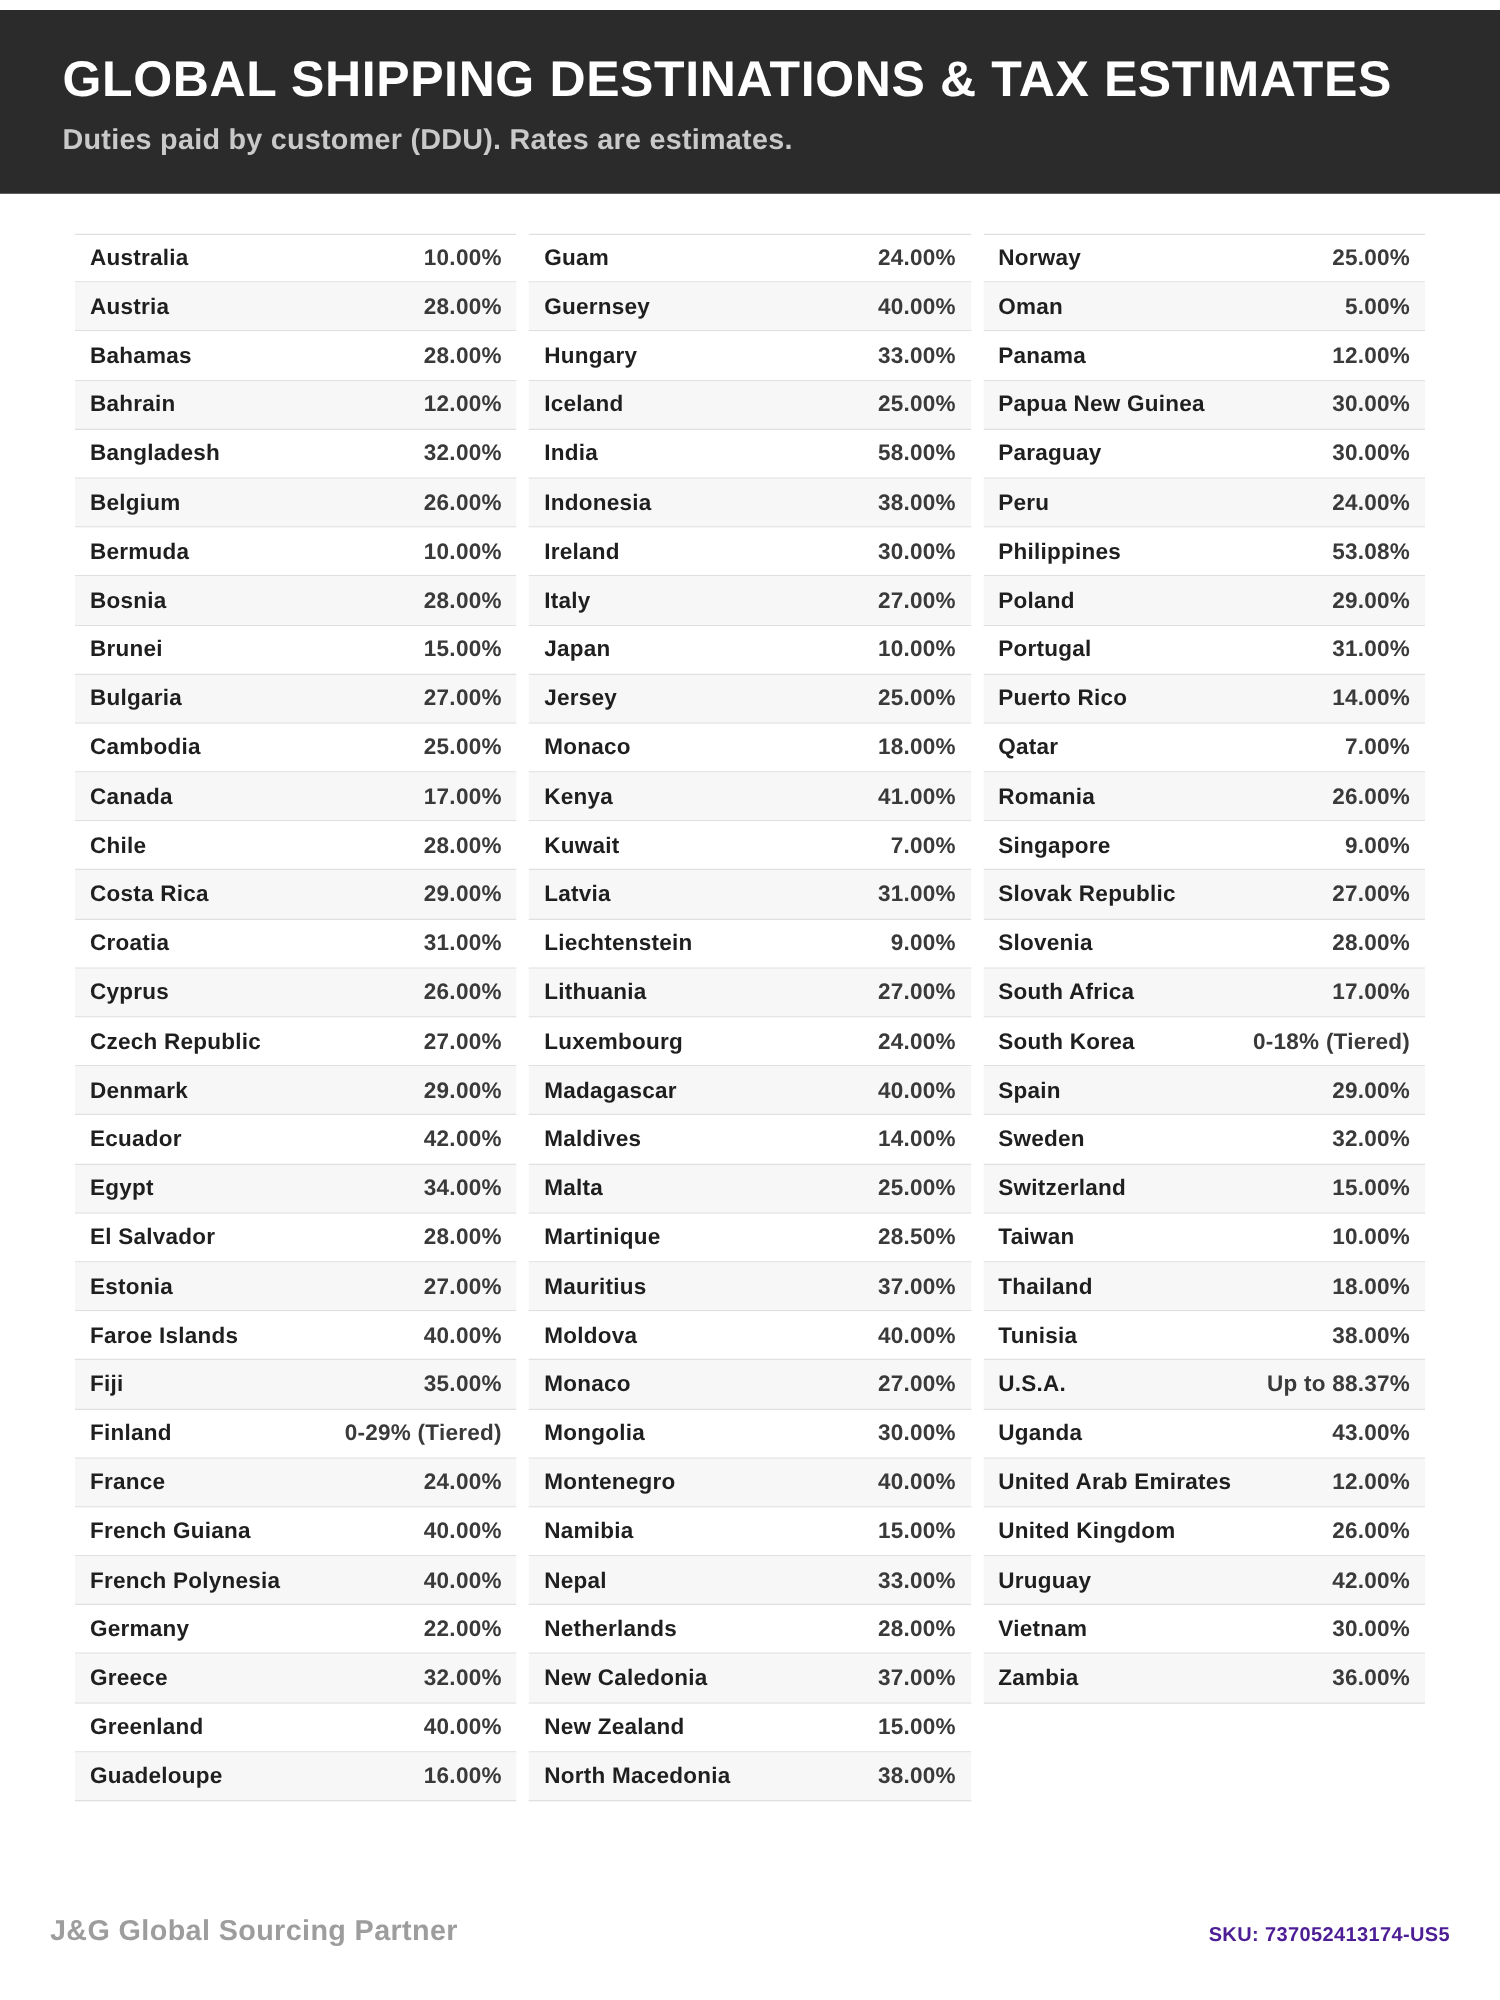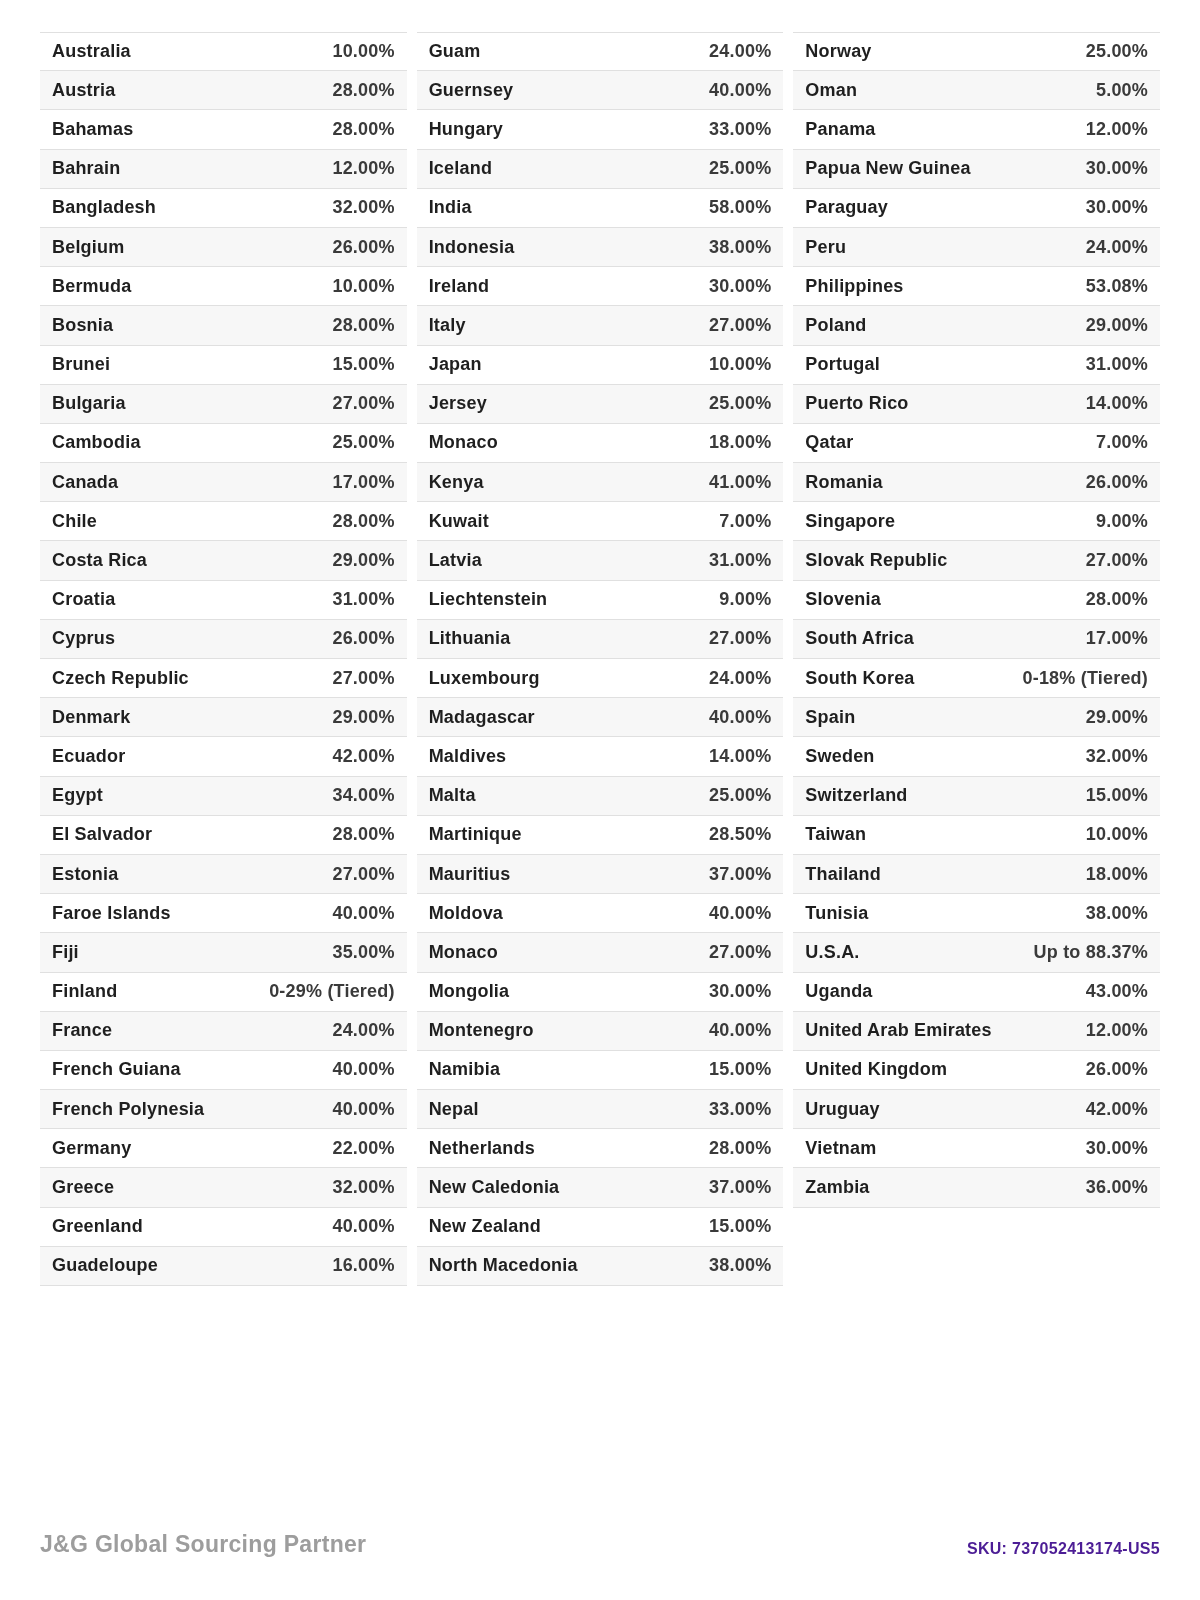--- a/index.html
+++ b/index.html
@@ -34,21 +34,21 @@
   .header p {
     margin-top: 12px;
     font-size: 23px;
     font-weight: 700;
     color: #c9c9c9;
     letter-spacing: 0.2px;
   }
   .columns {
     display: flex;
     gap: 10px;
-    padding: 0 40px;
+    padding: 0 60px;
     margin-top: 32px;
     align-items: flex-start;
   }
   .col {
     flex: 1 1 0;
     min-width: 0;
   }
   .row {
     height: 39.2px;
     display: flex;
@@ -93,20 +93,24 @@
     color: #4c1d95;
     letter-spacing: 0.3px;
     margin-left: 12px;
   }
 </style>
 </head>
 <body>
 
 <div class="page">
 
+  <header class="header">
+    <h1>GLOBAL SHIPPING DESTINATIONS &amp; TAX ESTIMATES</h1>
+    <p>Duties paid by customer (DDU). Rates are estimates.</p>
+  </header>
 
   <main class="columns">
     <div class="col" id="col-0">
         <div class="row">
           <span class="country">Australia</span>
           <span class="rate">10.00%</span>
         </div>
         <div class="row">
           <span class="country">Austria</span>
           <span class="rate">28.00%</span>

